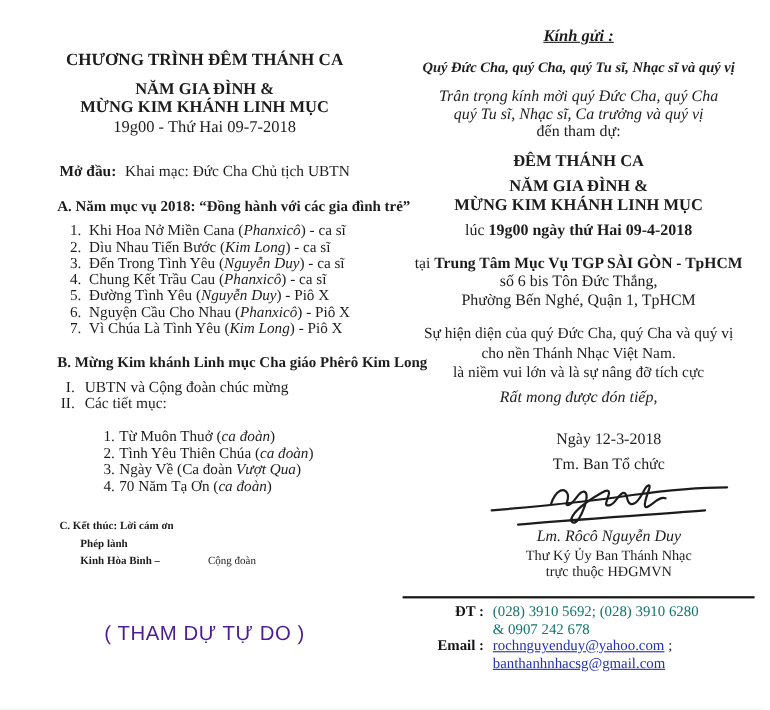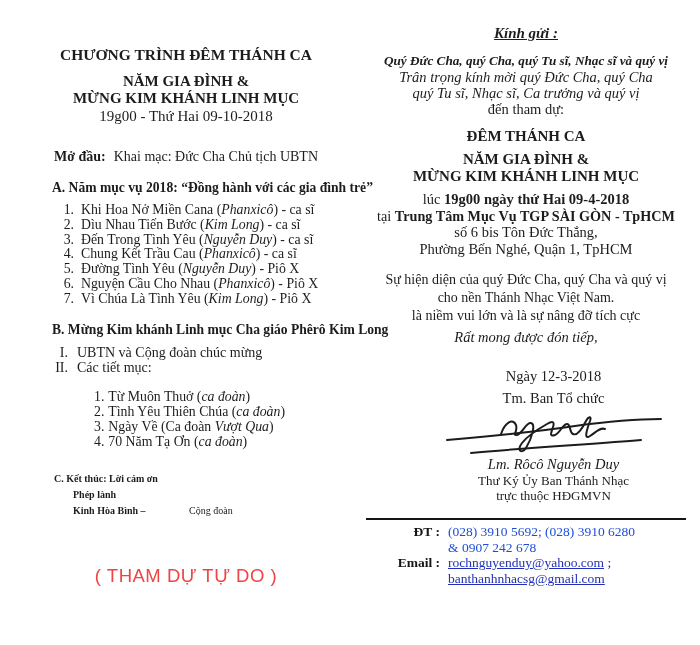--- a/index.html
+++ b/index.html
@@ -26,60 +26,60 @@
   .roman-list { margin-top:7px; padding-left:16px; }
   .r-item { display:flex; font-size:14px; line-height:15.5px; }
   .r-item .num { width:24px; text-align:right; margin-right:9px; flex:none; }
   .piece-list { margin-top:13px; padding-left:66px; }
   .p-item { display:flex; font-size:13.8px; line-height:15px; white-space:nowrap; }
   .p-item .num { margin-right:4px; flex:none; }
   .sec-c { margin-top:22px; padding-left:26px; font-size:10px; line-height:16px; font-weight:bold; white-space:nowrap; }
   .sec-c .cont { padding-left:19px; }
   .sec-c .reg { font-weight:normal;margin-left:41px; }
   .free-entry { margin-top:46px; text-align:center; font-family:"Liberation Sans", sans-serif;
-                font-size:18.5px; color:#ef4444; letter-spacing:0.5px; }
+                font-size:18.5px; color:#4c1d95; letter-spacing:0.5px; }
 
   
   .salutation-wrap { line-height:18px; }
   .salutation { font-weight:bold; font-style:italic; font-size:15px; text-decoration:underline; }
   .recipients { margin-top:11px; font-weight:bold; font-style:italic; font-size:13.2px; line-height:16px; white-space:nowrap; }
-  .invite  { font-style:italic; font-size:14.5px; line-height:16px; }
+  .invite  { margin-top:11px; font-style:italic; font-size:14.5px; line-height:16px; }
   .invite2 { font-style:italic; font-size:14.5px; line-height:16px; }
   .attend  { font-size:14.5px; line-height:16px; }
   .event1 { margin-top:11px; font-weight:bold; font-size:15px; line-height:17px; margin-bottom:6px; }
   .event23 { font-weight:bold; font-size:15px; line-height:17px; }
   .time-line  { margin-top:6px;  font-size:14.5px; line-height:17px; white-space:nowrap; }
-  .venue-line { font-size:14.2px; line-height:16px; white-space:nowrap; }
+  .venue-line { margin-top:13px; font-size:14.2px; line-height:16px; white-space:nowrap; }
   .addr { font-size:14.5px; line-height:16.5px; }
   .message { margin-top:14px; font-size:14px; line-height:18px; }
   .closing { margin-top:3px; font-style:italic; font-size:14.5px; line-height:18px; }
   .sign-block { margin-top:21px; padding-left:55px; text-align:center; }
   .s-date   { font-size:14.5px; line-height:18px; }
   .s-behalf { margin-top:4px; font-size:14.5px; line-height:18px; }
   .sig-svg  { display:block; margin:1px auto 0 auto; }
   .s-name  { font-style:italic; font-size:14.5px; line-height:17px; }
   .s-title { font-size:13px; line-height:15px; }
   .divider { margin-top:15px; border-top:2.5px solid #151515; width:100%; height:0; }
   .contact { margin-top:4px; text-align:left; }
   .c-row { display:flex; font-size:13.5px; line-height:15.5px; }
   .c-label { width:74px; text-align:right; font-weight:bold; margin-right:8px; flex:none; color:#151515; }
-  .c-phone { color:#1d4ed8; }
+  .c-phone { color:#0f766e; }
   a.email { color:#2130b8; text-decoration:underline; }
   .c-sep { color:#26265e; }
 </style>
 </head>
 <body>
 
 <div class="page">
 
   <div class="col left-col">
     <div class="l-title1">CHƯƠNG TRÌNH ĐÊM THÁNH CA</div>
     <div class="l-title2">NĂM GIA ĐÌNH &amp;</div>
     <div class="l-title3">MỪNG KIM KHÁNH LINH MỤC</div>
-    <div class="l-date">19g00 - Thứ Hai 09-10-2018</div>
+    <div class="l-date">19g00 - Thứ Hai 09-7-2018</div>
 
     <div class="opening">
       <span class="lbl">Mở đầu:</span><span>Khai mạc: Đức Cha Chủ tịch UBTN</span>
     </div>
 
     <div class="sec-heading">A. Năm mục vụ 2018: “Đồng hành với các gia đình trẻ”</div>
 
     <div class="a-list">
       <div class="a-item">
         <span class="num">1.</span>

